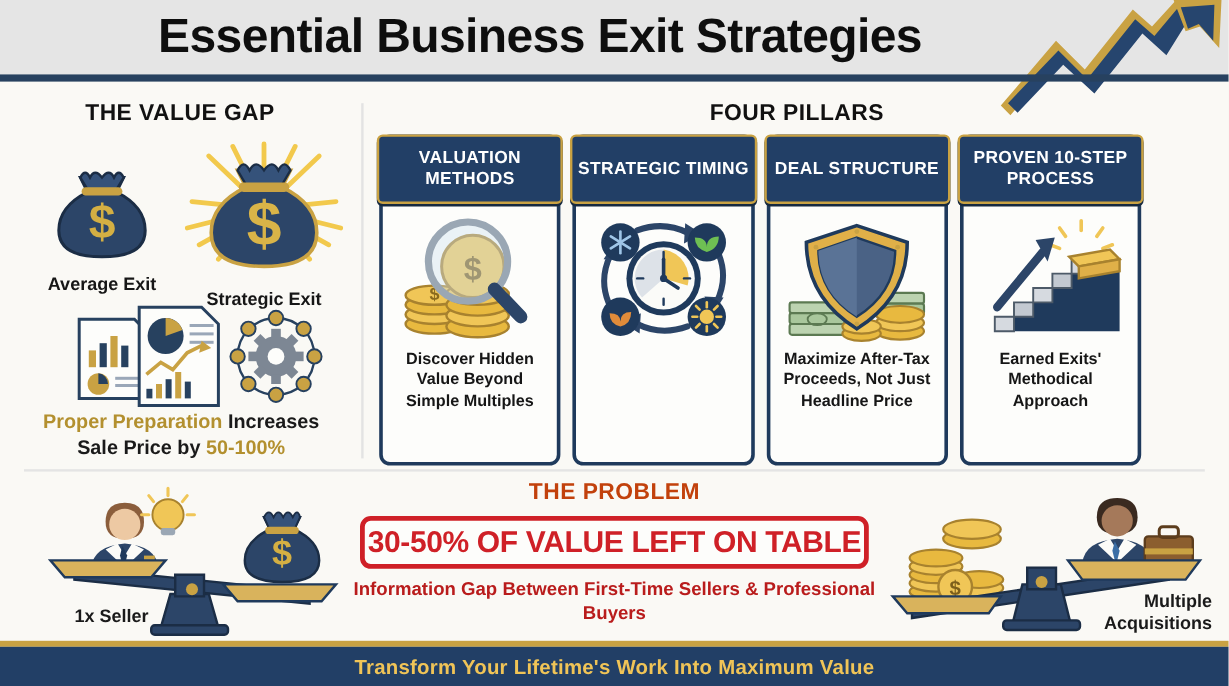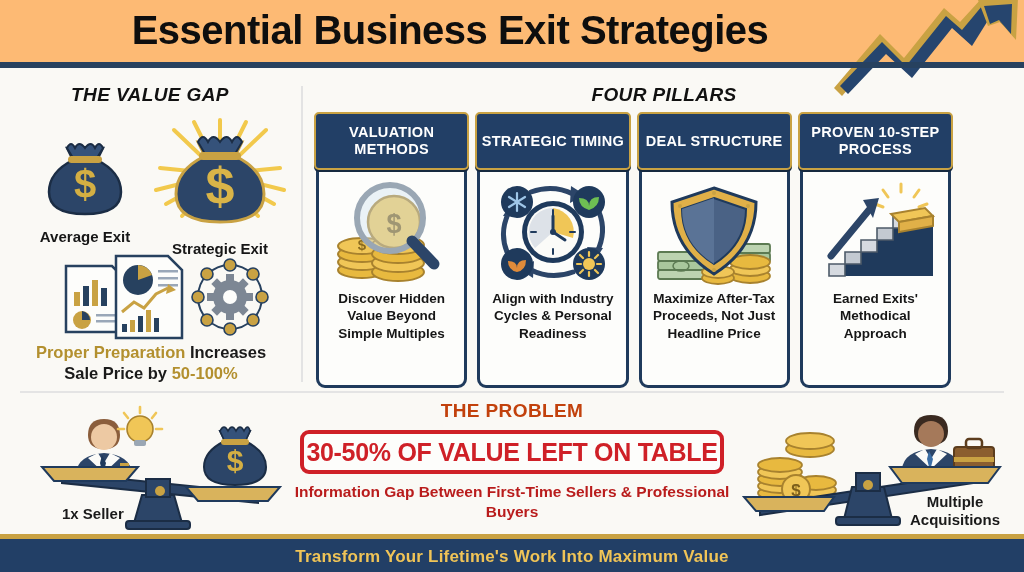--- a/index.html
+++ b/index.html
@@ -5,34 +5,34 @@
   * { margin:0; padding:0; box-sizing:border-box; }
   html,body { width:1024px; height:572px; overflow:hidden; }
   body {
     font-family:"Liberation Sans", sans-serif;
     background:#f7f6f2;
     position:relative;
   }
   .canvas { position:relative; width:1024px; height:572px; background:#faf9f5; overflow:hidden; }
 
   
-  .header { position:absolute; left:0; top:0; width:1024px; height:62px; background:#fdba74; }
+  .header { position:absolute; left:0; top:0; width:1024px; height:62px; background:#e5e5e5; }
   .title {
     position:absolute; left:0; top:4px; width:900px; height:52px;
     display:flex; align-items:center; justify-content:center;
     font-size:40px; font-weight:bold; color:#0e0e0e; letter-spacing:-0.5px;
     white-space:nowrap;
   }
   .header-rule { position:absolute; left:0; top:62px; width:1024px; height:6px; background:#27415f; }
   .growth-arrow { position:absolute; right:2px; top:-4px; width:190px; height:108px; }
 
   
   .left-panel { position:absolute; left:0; top:72px; width:300px; height:318px; }
   .panel-heading {
-    text-align:center; font-size:19px; font-weight:bold; color:#111; letter-spacing:0.4px;font-style:italic;
+    text-align:center; font-size:19px; font-weight:bold; color:#111; letter-spacing:0.4px;
   }
   .value-gap-heading { margin-top:12px; }
   .bags-row { position:absolute; left:0; top:44px; width:300px; height:150px; }
   .bag-block { position:absolute; text-align:center; }
   .bag-left { left:24px; top:10px; width:122px; }
   .bag-right { left:150px; top:0px; width:140px; }
   .bag-label { font-size:15px; font-weight:bold; color:#161616; margin-top:2px; }
   .docs-row { position:absolute; left:52px; top:178px; width:220px; height:95px; }
   .gap-caption {
     position:absolute; left:10px; top:270px; width:282px; text-align:center;
@@ -65,21 +65,21 @@
 
   
   .h-divider { position:absolute; left:20px; top:391px; width:984px; height:2px; background:#e4e4e4; }
 
   
   .bottom { position:absolute; left:0; top:395px; width:1024px; height:140px; }
   .scale-left { position:absolute; left:14px; top:6px; width:270px; height:130px; }
   .scale-right { position:absolute; right:6px; top:6px; width:280px; height:130px; }
   .scale-label { position:absolute; font-size:15px; font-weight:bold; color:#1a1a1a; line-height:1.2; }
   .label-seller { left:48px; top:104px; }
-  .label-acq { right:8px; top:92px; text-align:center; width:110px; }
+  .label-acq { right:8px; top:92px; text-align:right; width:110px; }
 
   .problem { position:absolute; left:284px; top:0px; width:456px; height:135px; text-align:center; }
   .problem-heading { font-size:19px; font-weight:bold; color:#c2410c; letter-spacing:0.4px; margin-top:5px; }
   .problem-box {
     margin:8px auto 5px; width:424px; height:44px;
     border:4px solid #cf2027; border-radius:9px; background:#fdfdfb;
     display:flex; align-items:center; justify-content:center;
     color:#cf2027; font-size:25px; font-weight:bold; letter-spacing:-0.3px; white-space:nowrap;
   }
   .problem-sub {
@@ -289,21 +289,20 @@
               <line x1="62" y1="32" x2="62" y2="37"></line>
                 <line x1="62" y1="71" x2="62" y2="76"></line>
               <line x1="40" y1="54" x2="45" y2="54"></line>
                 <line x1="79" y1="54" x2="84" y2="54"></line>
             </g>
             <line x1="62" y1="54" x2="62" y2="38" stroke="#1f3a5c" stroke-width="3" stroke-linecap="round"></line>
             <line x1="62" y1="54" x2="74" y2="62" stroke="#1f3a5c" stroke-width="3" stroke-linecap="round"></line>
             <circle cx="62" cy="54" r="3" fill="#1f3a5c"></circle>
           </svg>
         </div>
-        <div class="pillar-caption">Align with Industry Cycles &amp; Personal Readiness</div>
       </div>
 
       <div class="pillar">
         <div class="pillar-header">DEAL STRUCTURE</div>
         <div class="pillar-icon">
           <svg width="124" height="108" viewBox="0 0 124 108">
             <g stroke="#5c7a52" stroke-width="1.8">
               <rect x="6" y="74" width="46" height="9" rx="2" fill="#bcd3b0"></rect>
               <rect x="6" y="83" width="46" height="9" rx="2" fill="#a9c79c"></rect>
               <rect x="6" y="92" width="46" height="9" rx="2" fill="#bcd3b0"></rect>

